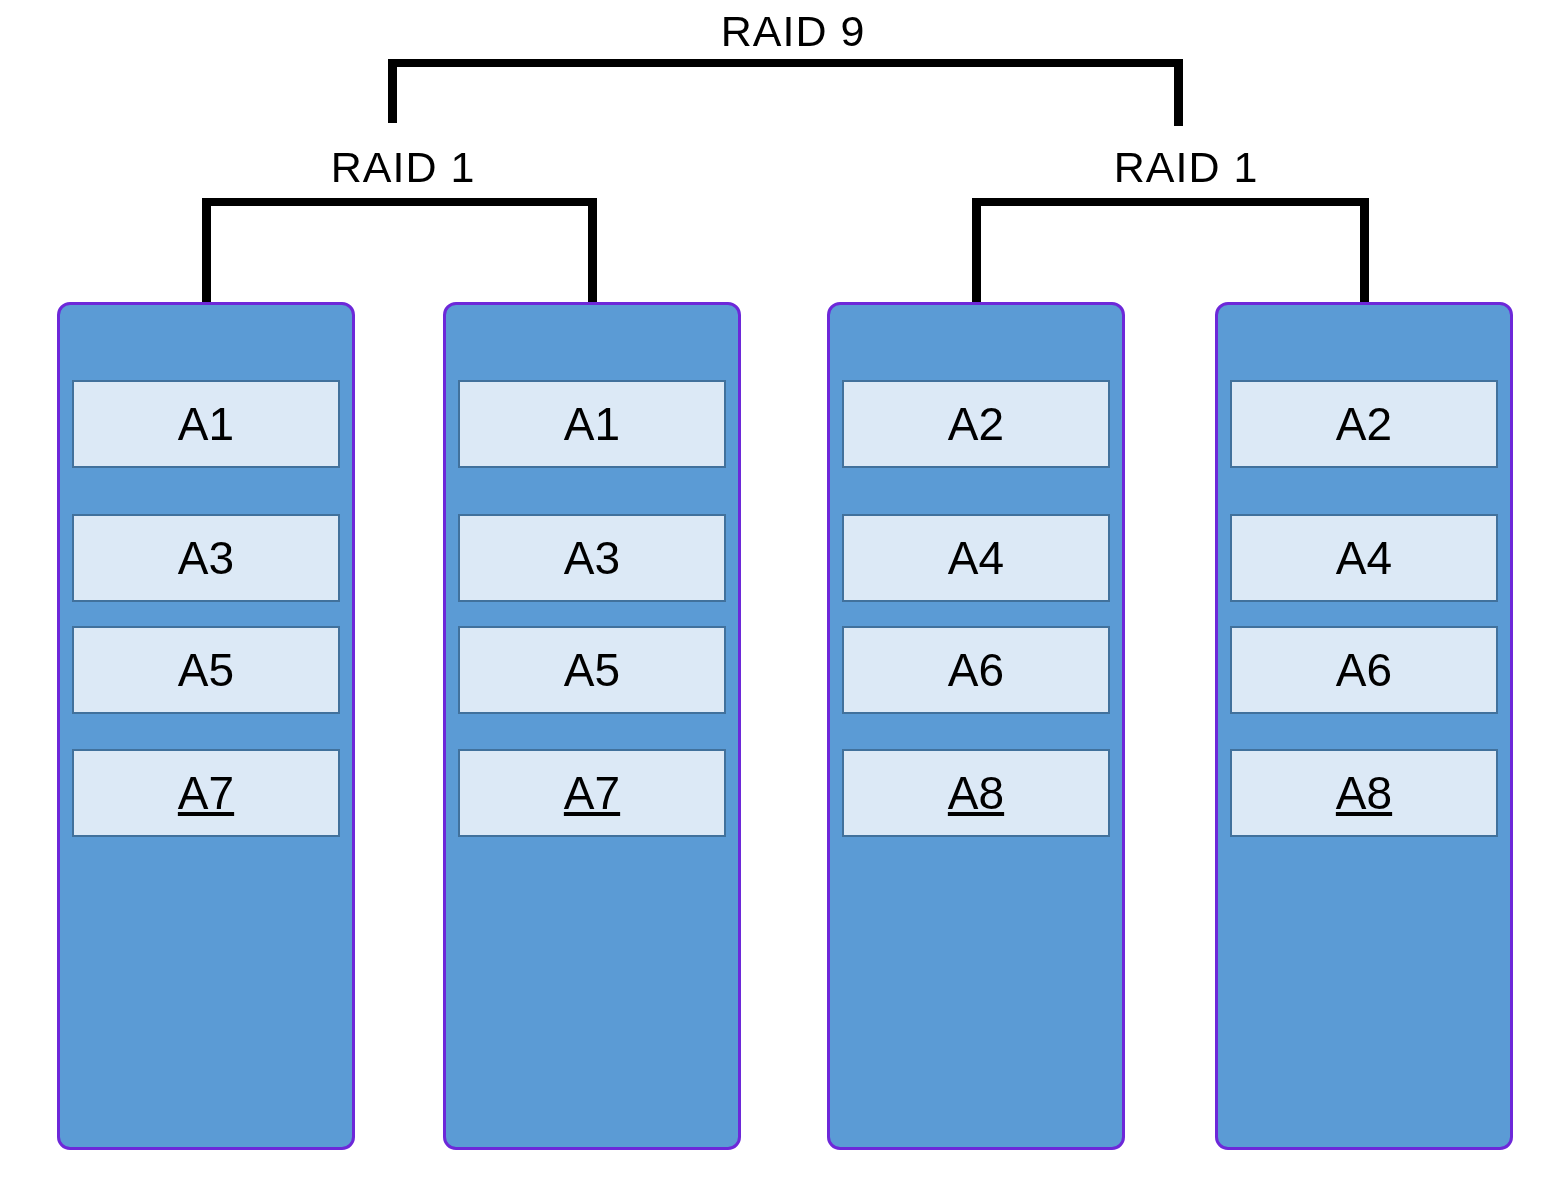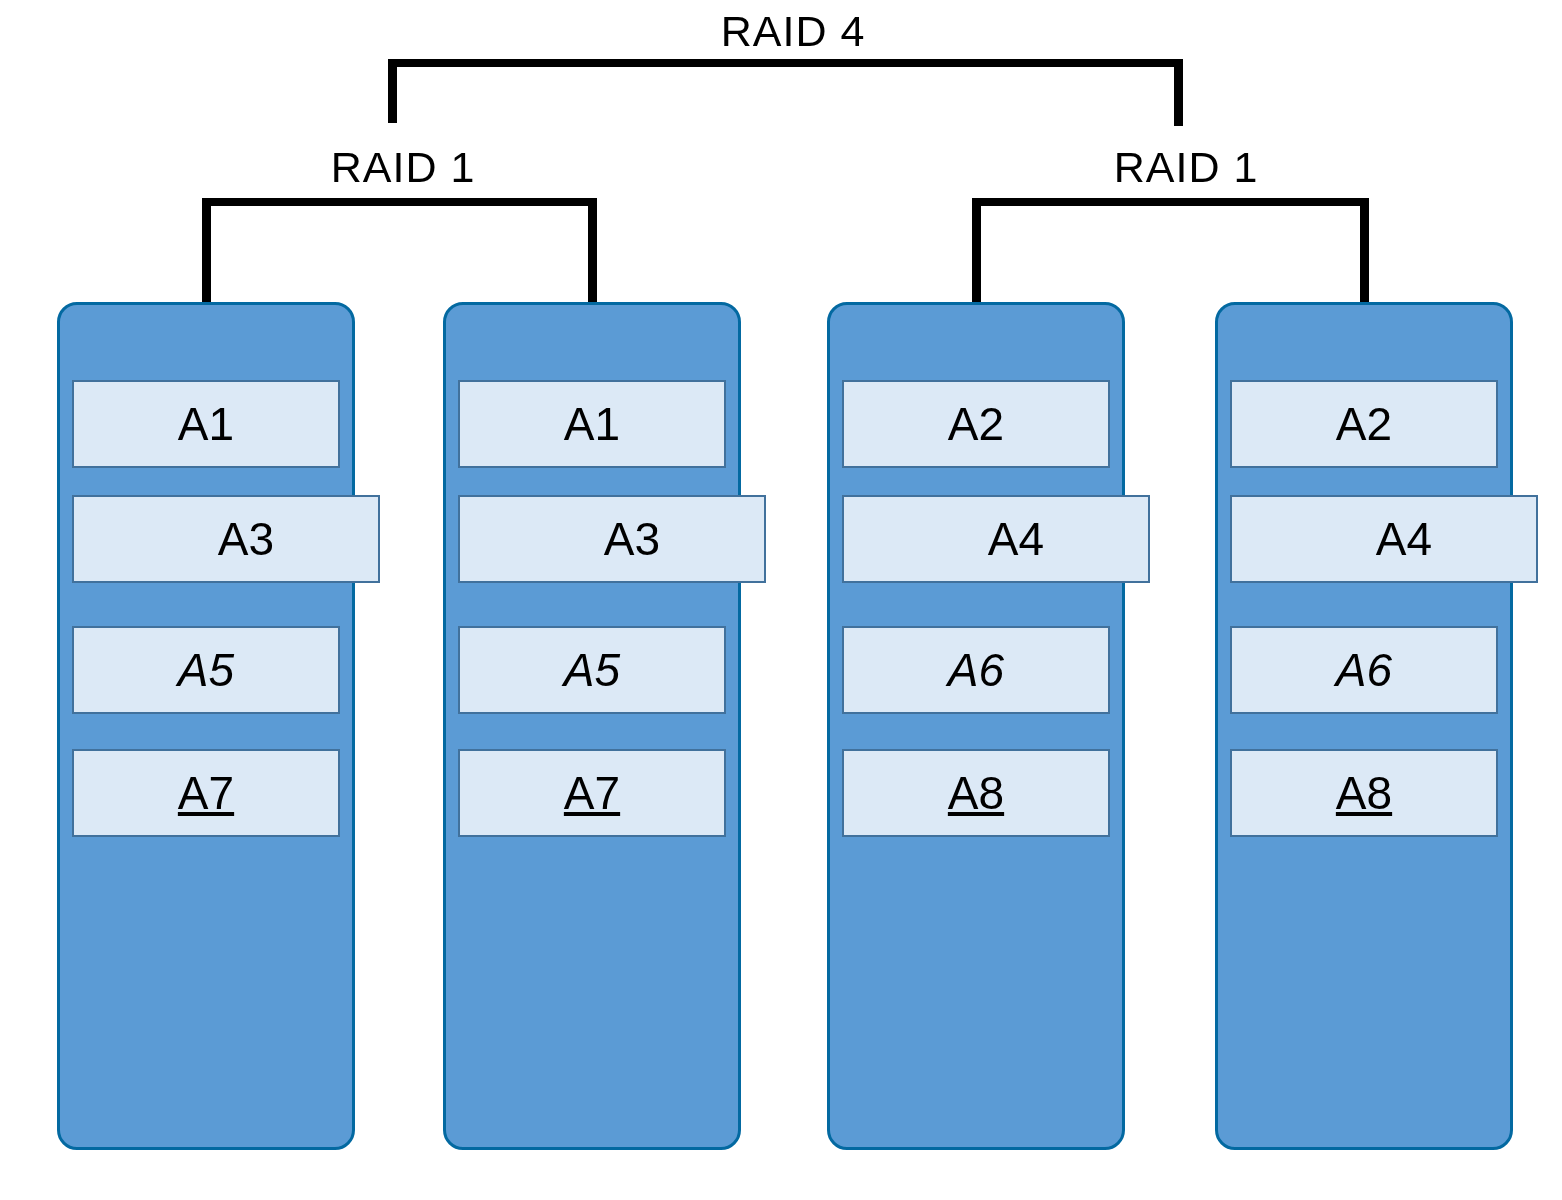--- a/index.html
+++ b/index.html
@@ -38,51 +38,51 @@
   .raid0-label{left:793px;top:10px;}
   .raid1-label-left{left:403px;top:146px;}
   .raid1-label-right{left:1186px;top:146px;}
   
   .disk{
     position:absolute;
     top:302px;
     width:292px;
     height:842px;
     background:#5b9bd5;
-    border:3px solid #0369a1;
-    border-radius:20px;
+    border:3px solid #6d28d9;
+    border-radius:13px;
   }
   .disk-1{left:57px;}
   .disk-2{left:443px;}
   .disk-3{left:827px;}
   .disk-4{left:1215px;}
   
   .block{
     position:absolute;
     left:12px;
     width:264px;
     height:84px;
     background:#dce9f6;
     border:2px solid #41719c;
     display:flex;
     align-items:center;
     justify-content:center;
     font-size:46px;
   }
   .block-0{top:75px;}
-  .block-1{top:190px;padding-left:40px;}
-  .block-2{top:321px;font-style:italic;}
+  .block-1{top:209px;}
+  .block-2{top:321px;}
   .block-3{top:444px;text-decoration:underline;}
 </style>
 </head>
 <body>
 
 <div class="canvas">
 
-  <div class="raid-label raid0-label">RAID 4</div>
+  <div class="raid-label raid0-label">RAID 9</div>
   <div class="bar r0-hbar"></div>
   <div class="bar r0-tick-l"></div>
   <div class="bar r0-tick-r"></div>
 
   <div class="raid-label raid1-label-left">RAID 1</div>
   <div class="bar r1l-hbar"></div>
   <div class="bar r1l-tick-l"></div>
   <div class="bar r1l-tick-r"></div>
 
   <div class="raid-label raid1-label-right">RAID 1</div>

